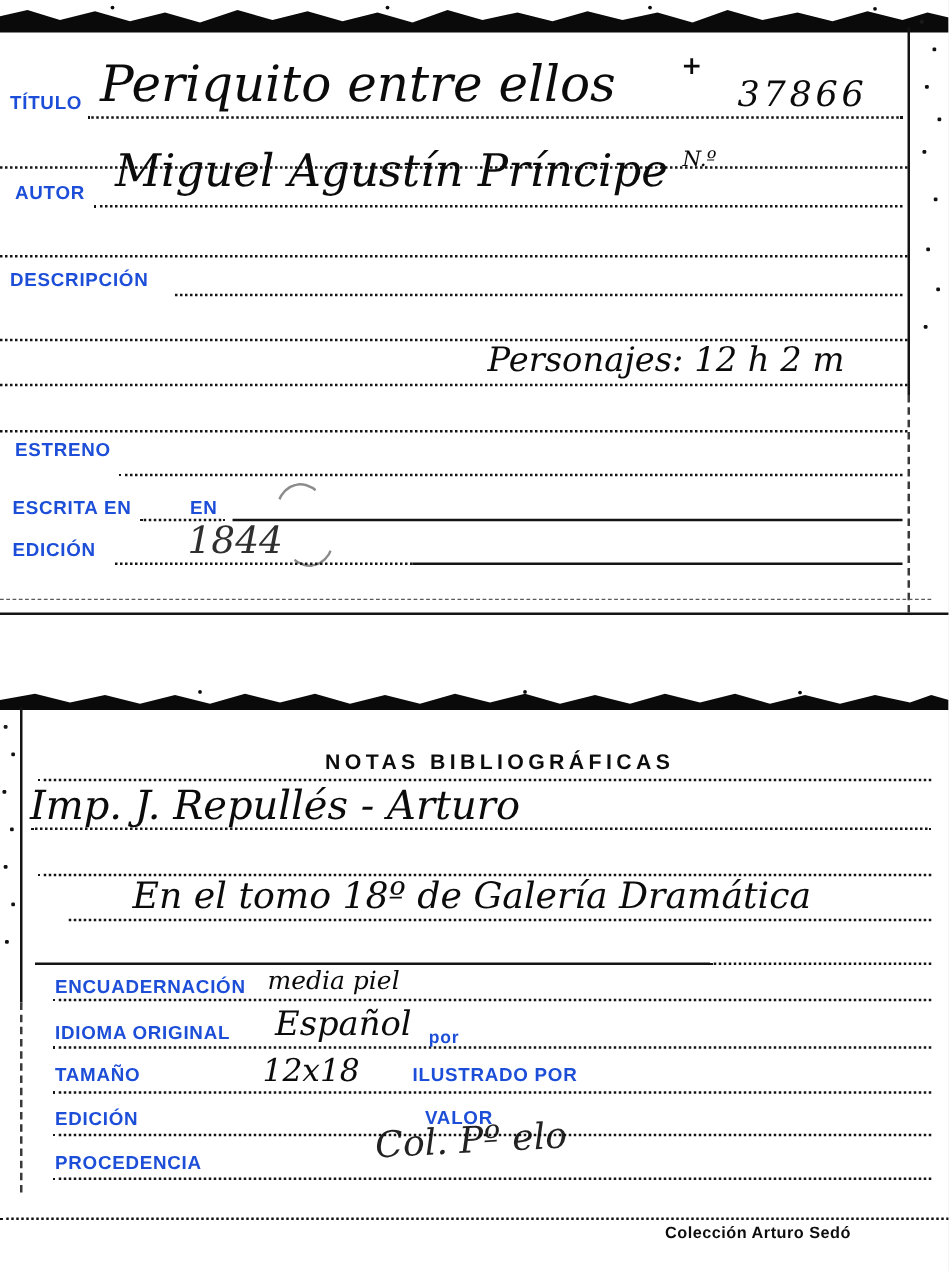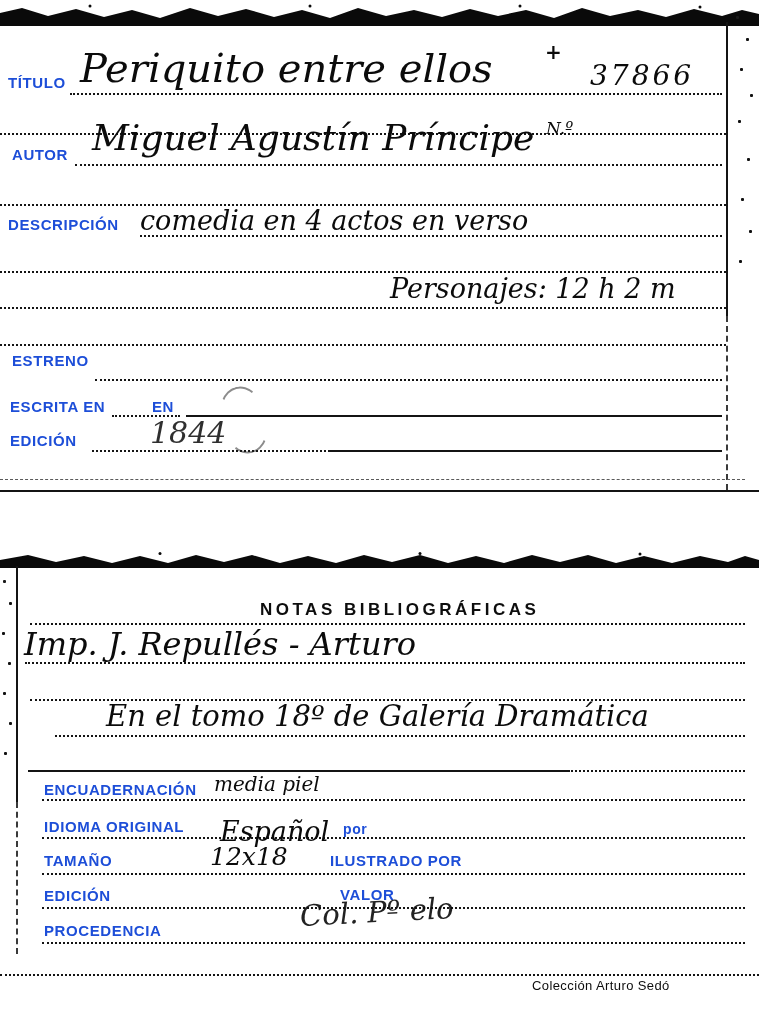--- a/index.html
+++ b/index.html
@@ -23,21 +23,21 @@
   .vline { position:absolute; width:0; border-left:2px solid #141414; }
   .vline.dash { border-left-style:dashed; border-left-color:#3a3a3a; }
   .stain {
     position:absolute; border:2px solid rgba(25,25,25,0.5);
     border-left-color:transparent; border-right-color:transparent;
     border-radius:50%; transform:rotate(-14deg);
   }
   .speck { position:absolute; width:3px; height:3px; background:#1a1a1a; border-radius:1px; }
   .torn { position:absolute; left:0; }
   .footer-text {
-    position:absolute; font-weight:normal; font-size:13px; letter-spacing:0.4px;
+    position:absolute; font-weight:bold; font-size:13px; letter-spacing:0.4px;
     color:#0d0d0d; white-space:nowrap;
   }
   .header-text {
     position:absolute; font-weight:bold; font-size:17px; letter-spacing:3.5px;
     color:#0d0d0d; white-space:nowrap;
   }
 </style>
 </head>
 <body>
 
@@ -78,21 +78,20 @@
   <span class="label" style="left:12px; top:352px;">ESTRENO</span>
   <span class="label" style="left:10px; top:398px;">ESCRITA EN</span>
   <span class="label" style="left:152px;top:398px;">EN</span>
   <span class="label" style="left:10px; top:432px;">EDICIÓN</span>
 
   <span class="hand" style="left:80px;  top:48px;  font-size:40px;">Periquito entre ellos</span>
   <span class="hand" style="left:545px; top:42px;  font-size:20px; font-weight:bold; font-style:normal;">+</span>
   <span class="hand" style="left:546px; top:72px;  font-size:17px;margin-top:48px;">N.º</span>
   <span class="hand" style="left:590px; top:62px;  font-size:28px; letter-spacing:3px;">37866</span>
   <span class="hand" style="left:92px;  top:120px; font-size:36px;">Miguel Agustín Príncipe</span>
-  <span class="hand" style="left:140px; top:207px; font-size:27px;">comedia en 4 actos en verso</span>
   <span class="hand" style="left:390px; top:275px; font-size:27px;">Personajes: 12 h 2 m</span>
   <span class="hand" style="left:150px; top:418px; font-size:30px; opacity:0.85;">1844</span>
 
   <div class="stain" style="left:220px; top:386px; width:44px; height:64px;"></div>
 
   <svg class="torn" style="top:552px;" width="759" height="20">
     <path fill="#0a0a0a" d="M0,8 L28,3 L56,10 L84,4 L112,11 L140,4 L168,11 L196,3 L224,10 L252,3 L280,11 L308,4 L336,11 L364,3 L392,10 L420,3 L448,11 L476,4 L504,11 L532,3 L560,10 L588,3 L616,11 L644,4 L672,11 L700,4 L728,10 L745,4 L759,8 L759,16 L0,16 Z"></path>
     <circle cx="160" cy="1.5" r="1.5" fill="#0a0a0a"></circle>
       <circle cx="420" cy="1.5" r="1.5" fill="#0a0a0a"></circle>
     <circle cx="640" cy="2" r="1.5" fill="#0a0a0a"></circle>
@@ -123,19 +122,19 @@
   <span class="label small" style="left:343px; top:821px; text-transform:none;">por</span>
   <span class="label" style="left:44px;  top:852px;">TAMAÑO</span>
   <span class="label" style="left:330px; top:852px;">ILUSTRADO POR</span>
   <span class="label" style="left:44px;  top:887px;">EDICIÓN</span>
   <span class="label" style="left:340px; top:886px;">VALOR</span>
   <span class="label" style="left:44px;  top:922px;">PROCEDENCIA</span>
 
   <span class="hand" style="left:24px;  top:628px; font-size:32px;">Imp. J. Repullés - Arturo</span>
   <span class="hand" style="left:106px; top:702px; font-size:29px;">En el tomo 18º de Galería Dramática</span>
   <span class="hand" style="left:214px; top:774px; font-size:20px;">media piel</span>
-  <span class="hand" style="left:220px; top:806px; font-size:27px;margin-top:12px;">Español</span>
+  <span class="hand" style="left:220px; top:806px; font-size:27px;">Español</span>
   <span class="hand" style="left:210px; top:844px; font-size:25px;">12x18</span>
   <span class="hand" style="left:300px; top:898px; font-size:29px; opacity:0.9; transform:rotate(-3deg);">Col. Pº elo</span>
 
   <span class="footer-text" style="left:532px; top:978px;">Colección Arturo Sedó</span>
 
 </div>
 
 </body></html>

